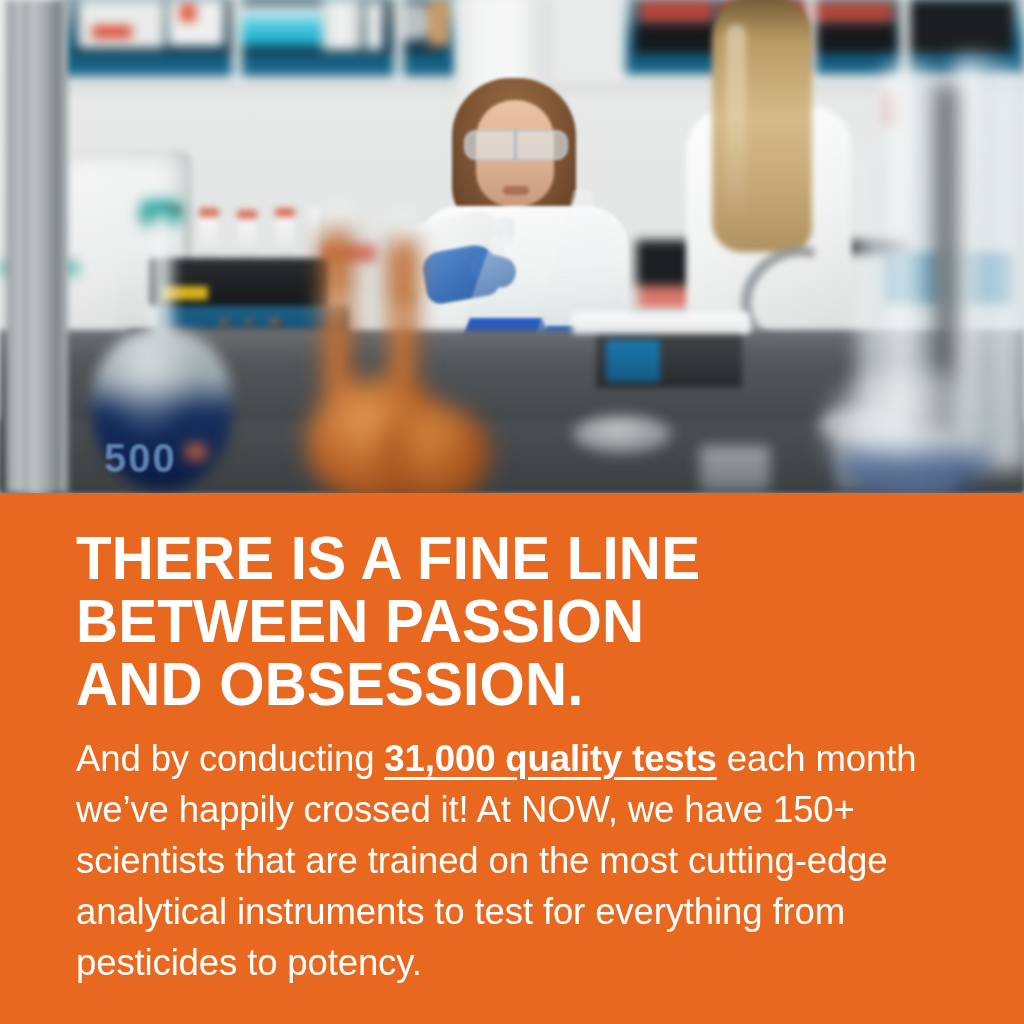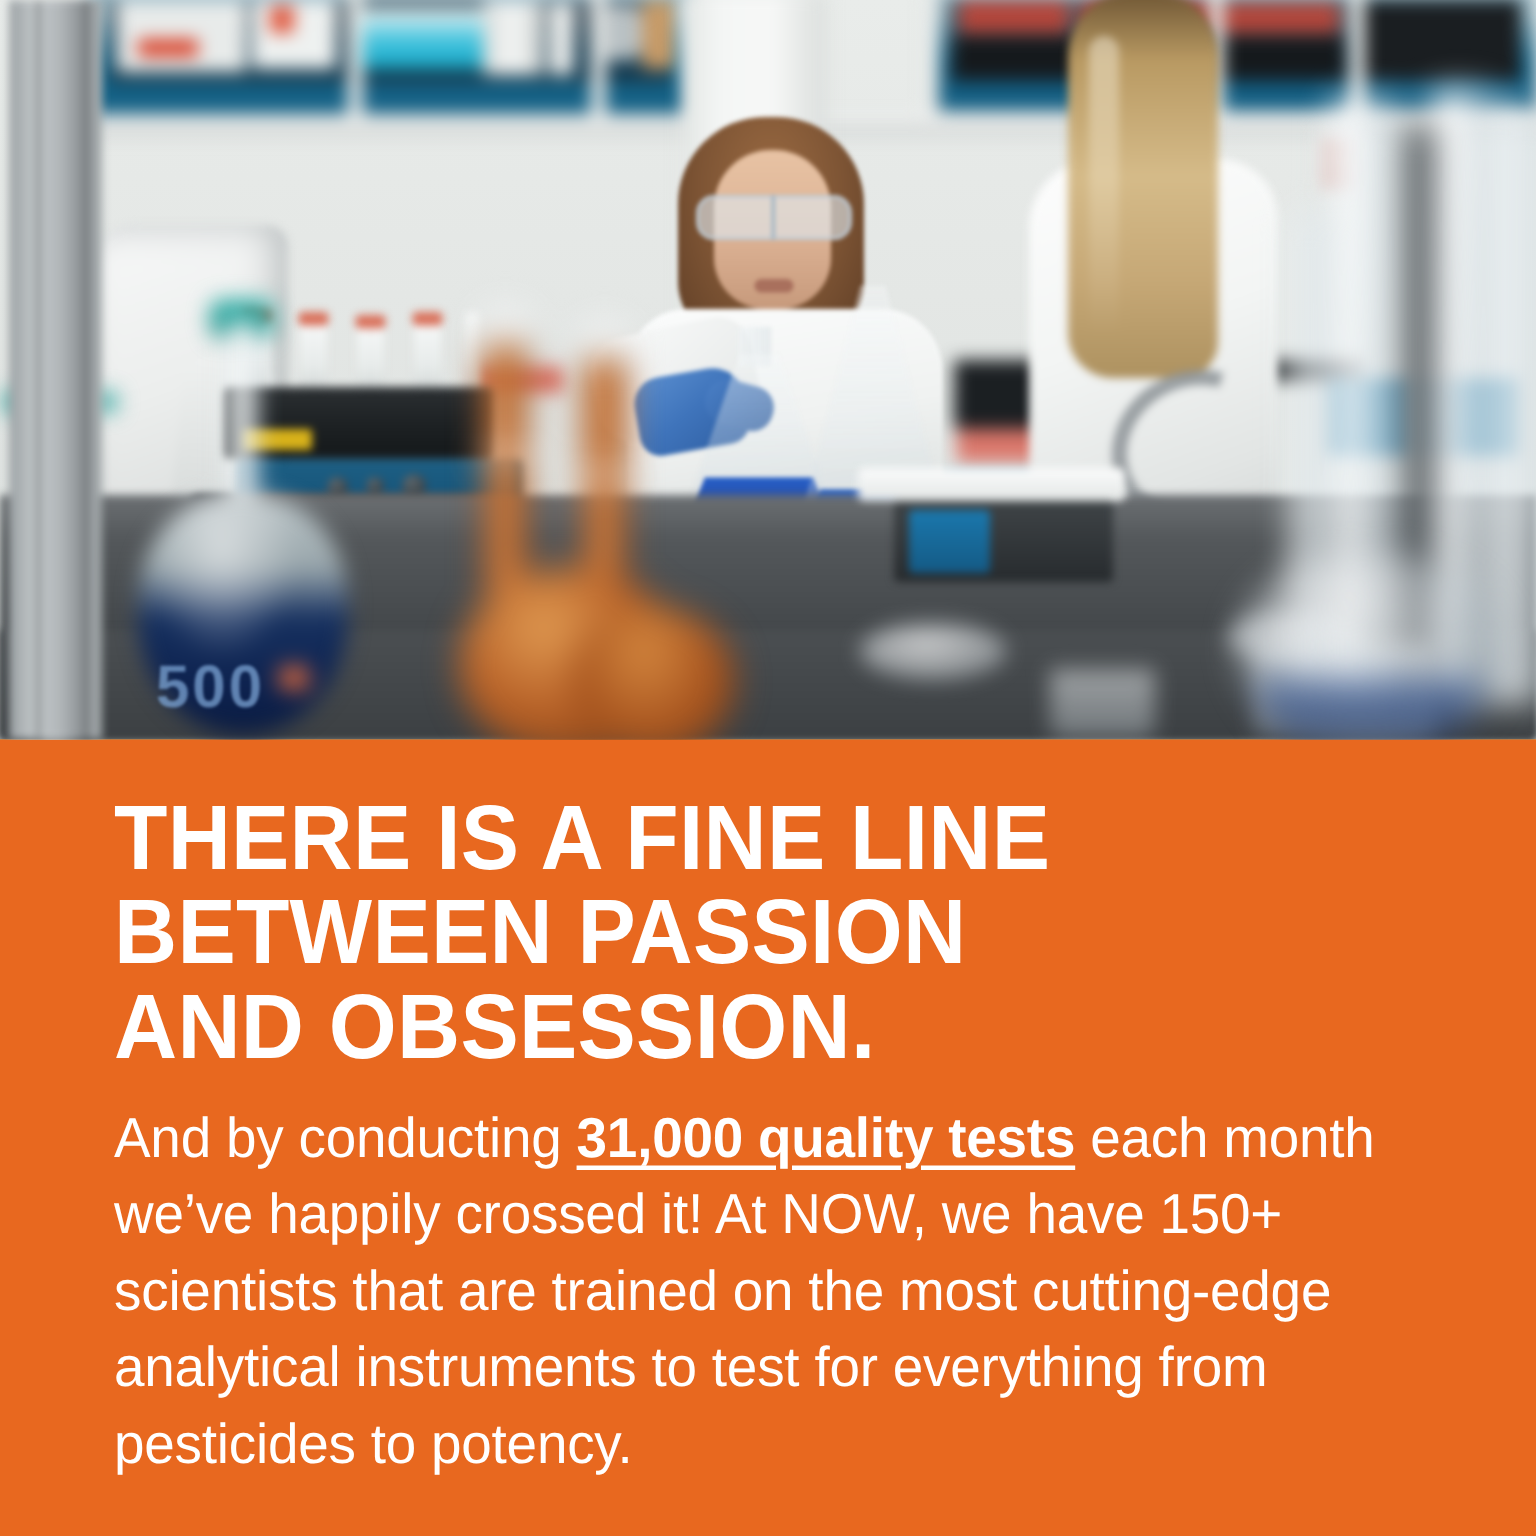--- a/index.html
+++ b/index.html
@@ -8,21 +8,21 @@
   html, body {
     width:1024px; height:1024px;
     background:#E8681F;
     font-family:"Liberation Sans", sans-serif;
     overflow:hidden;
   }
 
   .canvas {
     position:relative;
     width:1024px; height:1012px;
-    background:#eab308;
+    background:#22c55e;
     overflow:hidden;
   }
 
   
   .photo {
     position:absolute; left:0; top:0;
     width:1024px; height:493px;
     overflow:hidden;
     background:#c9ccc9;
   }

